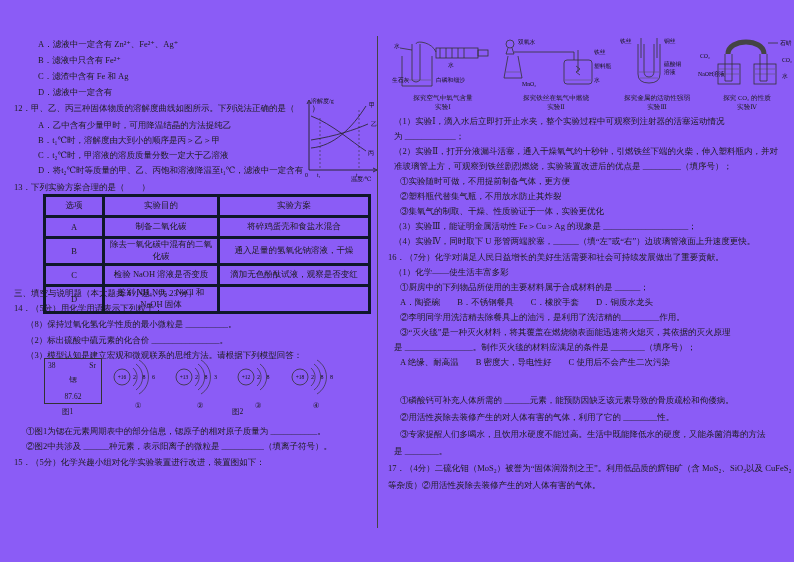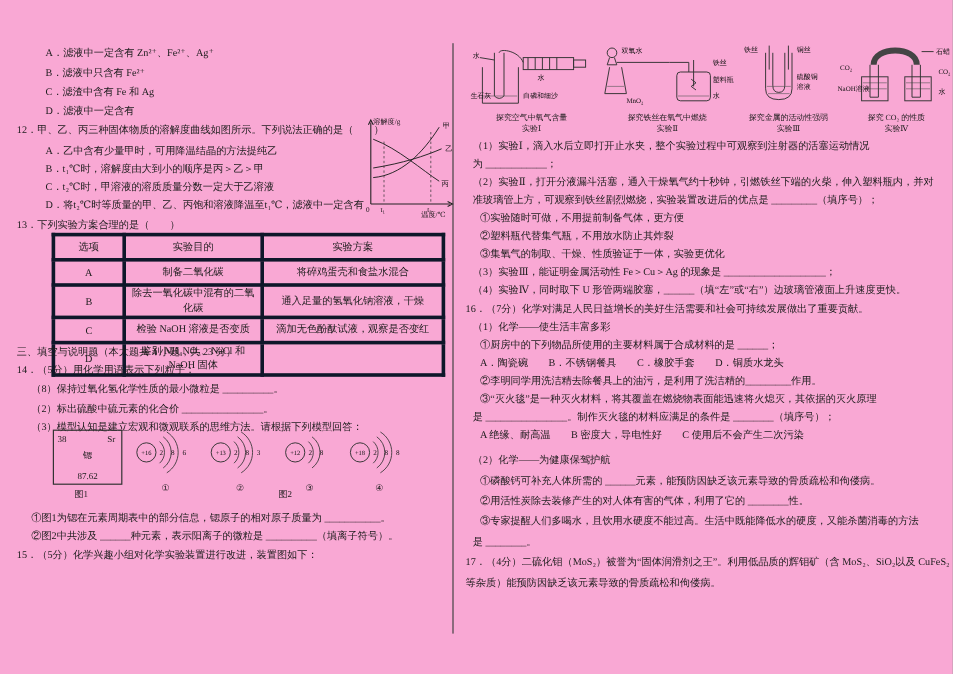--- a/index.html
+++ b/index.html
@@ -1,16 +1,16 @@
 <!DOCTYPE html>
 <html><head>
 <meta charset="utf-8">
 <style>
   html,body{margin:0;padding:0;background:#9a9a9a;}
-  .page{position:relative;width:794px;height:562px;background:#f9a8d4;overflow:hidden;
+  .page{position:relative;width:794px;height:562px;background:#8b5cf6;overflow:hidden;
         font-family:"Liberation Serif","DejaVu Serif",serif;color:#1c1c1c;}
   .divider{position:absolute;left:377px;top:36px;width:1px;height:492px;background:#444;}
   .col{position:absolute;top:0;height:562px;}
   .col-left{left:14px;width:362px;}
   .col-right{left:388px;width:402px;}
   .ln{position:absolute;margin:0;font-size:8.5px;line-height:15px;white-space:nowrap;color:#1c1c1c;}
   .pl6{padding-left:6px;}.pl12{padding-left:12px;}.pl24{padding-left:24px;}
   
   .q13-table{position:absolute;left:29px;top:194px;border-collapse:collapse;table-layout:fixed;}
   .q13-table td,.q13-table th{border:3px solid #0f172a;font-size:8.5px;font-weight:normal;
@@ -281,22 +281,21 @@
 
     <p class="ln" style="top:250px">16．（7分）化学对满足人民日益增长的美好生活需要和社会可持续发展做出了重要贡献。</p>
     <p class="ln pl6" style="top:265px">（1）化学——使生活丰富多彩</p>
     <p class="ln pl12" style="top:280px">①厨房中的下列物品所使用的主要材料属于合成材料的是 ______；</p>
     <p class="ln pl12" style="top:295px">A．陶瓷碗　　B．不锈钢餐具　　C．橡胶手套　　D．铜质水龙头</p>
     <p class="ln pl12" style="top:310px">②李明同学用洗洁精去除餐具上的油污，是利用了洗洁精的_________作用。</p>
     <p class="ln pl12" style="top:325px">③“灭火毯”是一种灭火材料，将其覆盖在燃烧物表面能迅速将火熄灭，其依据的灭火原理</p>
     <p class="ln pl6" style="top:340px">是 ________________。制作灭火毯的材料应满足的条件是 ________（填序号）；</p>
     <p class="ln pl12" style="top:355px">A 绝缘、耐高温　　B 密度大，导电性好　　C 使用后不会产生二次污染</p>
 
-    <p class="ln pl6" style="top:376px">（2）化学——为健康保驾护航</p>
     <p class="ln pl12" style="top:393px">①磷酸钙可补充人体所需的 ______元素，能预防因缺乏该元素导致的骨质疏松和佝偻病。</p>
     <p class="ln pl12" style="top:410px">②用活性炭除去装修产生的对人体有害的气体，利用了它的 ________性。</p>
     <p class="ln pl12" style="top:427px">③专家提醒人们多喝水，且饮用水硬度不能过高。生活中既能降低水的硬度，又能杀菌消毒的方法</p>
     <p class="ln pl6" style="top:444px">是 ________。</p>
 
     <p class="ln" style="top:461px">17．（4分）二硫化钼（MoS₂）被誉为“固体润滑剂之王”。利用低品质的辉钼矿（含 MoS₂、SiO₂以及 CuFeS₂</p>
-    <p class="ln" style="top:478px">等杂质）能预防因缺乏该元素导致的骨质疏松和佝偻病。</p>
+    <p class="ln" style="top:478px">等杂质）②用活性炭除去装修产生的对人体有害的气体。</p>
   </div>
 </div>
 
 </body></html>

